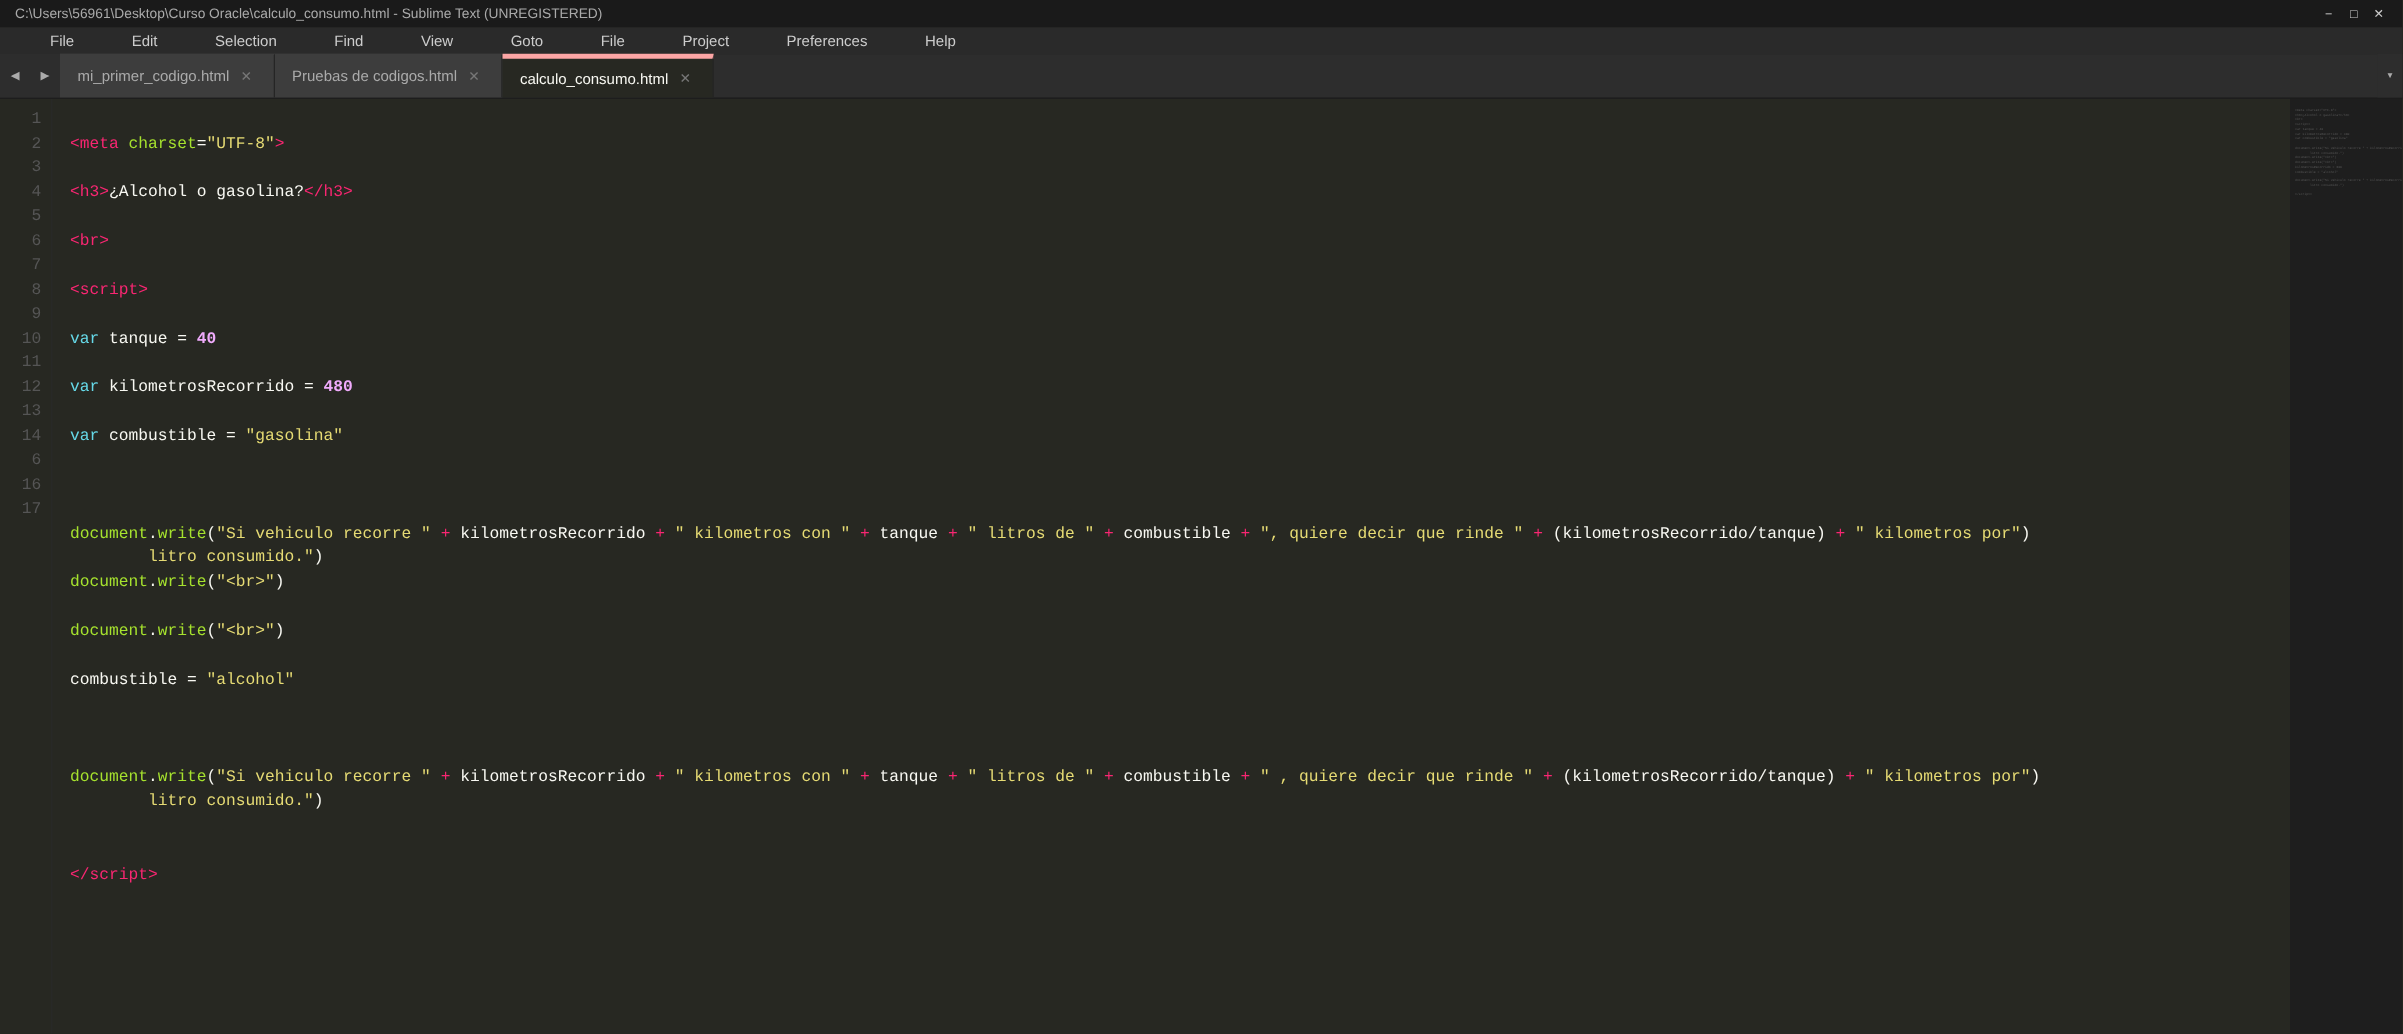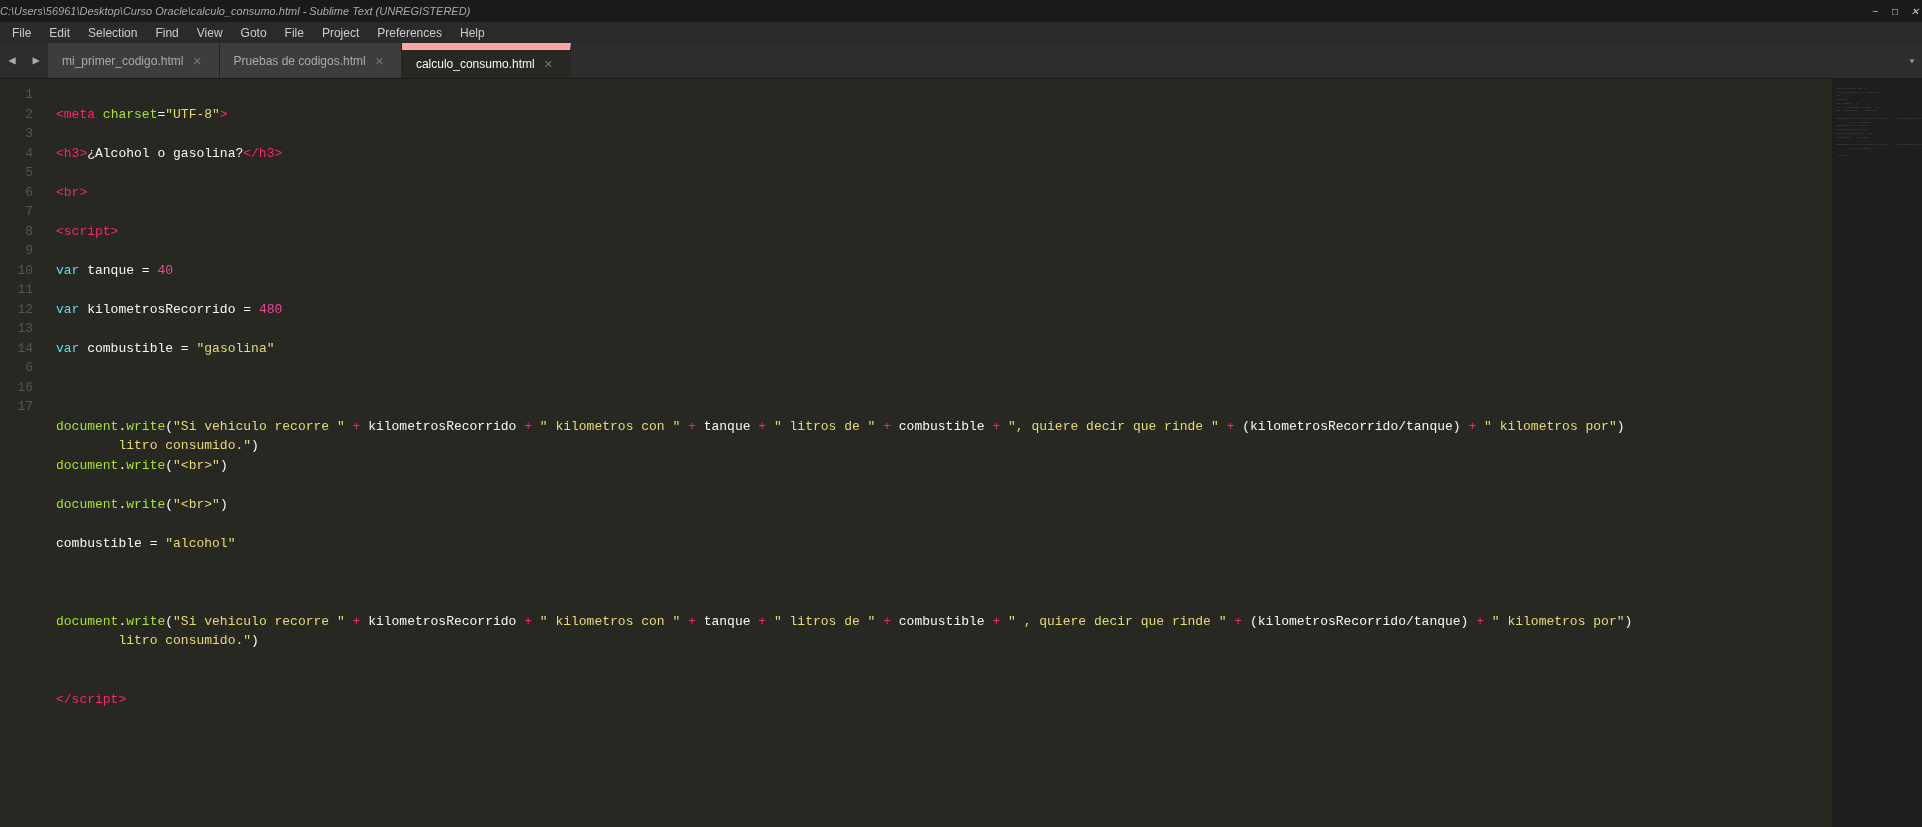--- a/index.html
+++ b/index.html
@@ -13,25 +13,24 @@
       width: 1922px;
     }
 
     
     #title-bar {
       background: #1a1a1a;
       height: 22px;
       display: flex;
       align-items: center;
       justify-content: space-between;
-      padding: 0 0;
+      padding: 0 12px;
       color: #aaa;
       font-size: 11px;
       font-family: 'Segoe UI', sans-serif;
-      font-style: italic;
     }
     #title-bar-controls { display: flex; gap: 6px; }
     .win-btn {
       width: 14px; height: 14px;
       display: flex; align-items: center; justify-content: center;
       font-size: 10px; color: #ccc; cursor: pointer;
     }
 
     
     #menu-bar {
@@ -42,20 +41,21 @@
       padding: 0 4px;
       font-size: 12px;
       font-family: 'Segoe UI', sans-serif;
       color: #ccc;
       gap: 2px;
     }
     .menu-item {
       padding: 2px 8px;
       cursor: pointer;
       border-radius: 2px;
+      margin-left: 28px;
     }
 
     
     #tab-bar {
       background: #2d2d2d;
       height: 35px;
       display: flex;
       align-items: flex-end;
       padding: 0;
       border-bottom: 1px solid #1a1a1a;
@@ -78,21 +78,21 @@
       gap: 6px;
       background: #3d3d3d;
       color: #aaa;
       border-right: 1px solid #252525;
       border-top: 1px solid #3d3d3d;
       margin-top: 45px;
     }
     .tab.active {
       background: #272822;
       color: #f8f8f2;
-      border-top: 7px solid #fca5a5;
+      border-top: 4px solid #fca5a5;
     }
     .tab-close {
       font-size: 11px;
       color: #777;
       cursor: pointer;
       padding: 1px 3px;
       border-radius: 2px;
     }
     .tab-spacer { flex: 1; }
     .tab-overflow {
@@ -145,21 +145,21 @@
       color: #555;
       padding: 4px 4px;
       white-space: pre;
       overflow: hidden;
     }
 
     
     .tag { color: #f92672; }
     .var-kw { color: #66d9e8; }
     .op { color: #f8f8f2; }
-    .num { color: #ec4899; }
+    .num { color: #f0abfc; font-weight: bold; }
     .str { color: #e6db74; }
     .doc { color: #a6e22e; }
     .dot { color: #f8f8f2; }
     .method { color: #a6e22e; }
     .paren { color: #f8f8f2; }
     .plus { color: #f92672; }
     .ident { color: #f8f8f2; }
     .attr { color: #a6e22e; }
     .eq { color: #f8f8f2; }
 

